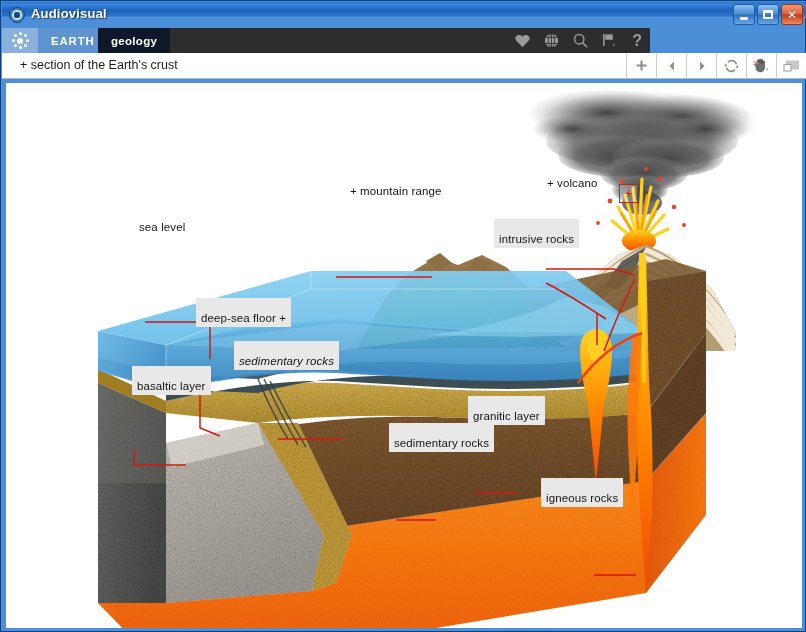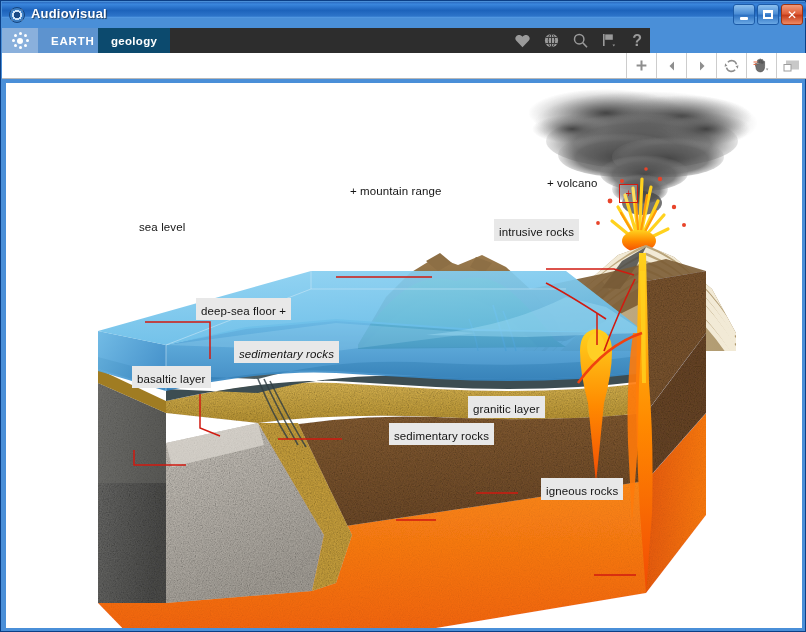--- a/index.html
+++ b/index.html
@@ -44,21 +44,21 @@
             display:flex;align-items:center;justify-content:center;}
   .sun{position:relative;width:17px;height:17px;}
   .sun b{position:absolute;left:5.5px;top:5.5px;width:6px;height:6px;border-radius:50%;
          background:#fff;}
   .sun s{position:absolute;width:3.2px;height:3.2px;border-radius:50%;background:#fff;
          left:6.9px;top:6.9px;}
   .tab{position:absolute;top:0;height:25px;display:flex;align-items:center;
        padding:0 13px;font-size:11.5px;font-weight:bold;color:#ffffff;
        letter-spacing:.8px;cursor:pointer;box-sizing:border-box;}
   .tab.earth{left:36px;background:#5d93cf;}
-  .tab.geology{left:96px;background:#0c4a6e;text-transform:none;letter-spacing:.3px;align-items:center;}
+  .tab.geology{left:96px;background:#0f172a;text-transform:none;letter-spacing:.3px;align-items:center;}
 
   .navicons{position:absolute;right:8px;top:0;height:25px;display:flex;
             align-items:center;gap:14px;}
   .nicon{color:#9a9a9a;cursor:pointer;display:flex;align-items:center;
          justify-content:center;height:25px;}
 
   
   .crumbbar{position:absolute;left:1px;top:52px;width:804px;height:26px;
             background:#ffffff;border-bottom:1px solid #b9b9b9;box-sizing:border-box;}
   .crumb{position:absolute;left:18px;top:5px;font-size:12.5px;color:#1c1c1c;
@@ -71,21 +71,21 @@
   .tbtn:last-child{border-right:0;}
 
   
   .canvas{position:absolute;left:5px;top:82px;width:796px;height:545px;
           background:#ffffff;overflow:hidden;}
   .canvas svg{position:absolute;left:0;top:0;}
 
   
   .lbl{position:absolute;font-size:11.5px;color:#141414;white-space:nowrap;
        letter-spacing:.1px;cursor:pointer;}
-  .lbl .bx{background:#e8e8e8;padding:6px 5px 2px 5px;display:inline-block;
+  .lbl .bx{background:#e8e8e8;padding:13px 5px 2px 5px;display:inline-block;
            line-height:14px;}
   .lbl .plain{display:inline-block;line-height:14px;padding:1px 3px 2px 3px;}
   .hotbox{position:absolute;border:1.4px solid #d11a10;display:flex;
           align-items:center;justify-content:center;color:#d11a10;font-size:10px;
           line-height:1;cursor:pointer;background:rgba(255,255,255,.28);}
 </style>
 </head>
 <body>
 
 <div class="window">
@@ -158,20 +158,24 @@
           <path d="M10.5 11.4l2.6 0-1.3 2z" fill="#9a9a9a"></path>
         </svg>
       </div>
       <div class="nicon" style="font-size:16px;font-weight:bold;color:#9a9a9a;">
         <span>?</span>
       </div>
     </div>
   </div>
 
   <div class="crumbbar">
+    <div class="crumb">
+      <span class="pl">+</span>
+      <span>section of the Earth's crust</span>
+    </div>
 
     <div class="tools">
       <div class="tbtn">
         <svg width="13" height="13" viewBox="0 0 13 13">
             <path d="M6.5 1.6v9.8M1.6 6.5h9.8" stroke="#8e8e8e" stroke-width="2"></path>
           </svg>
       </div>
       <div class="tbtn">
         <svg width="12" height="12" viewBox="0 0 12 12">
             <path d="M8 1.5 3.5 6 8 10.5z" fill="#8e8e8e"></path>

